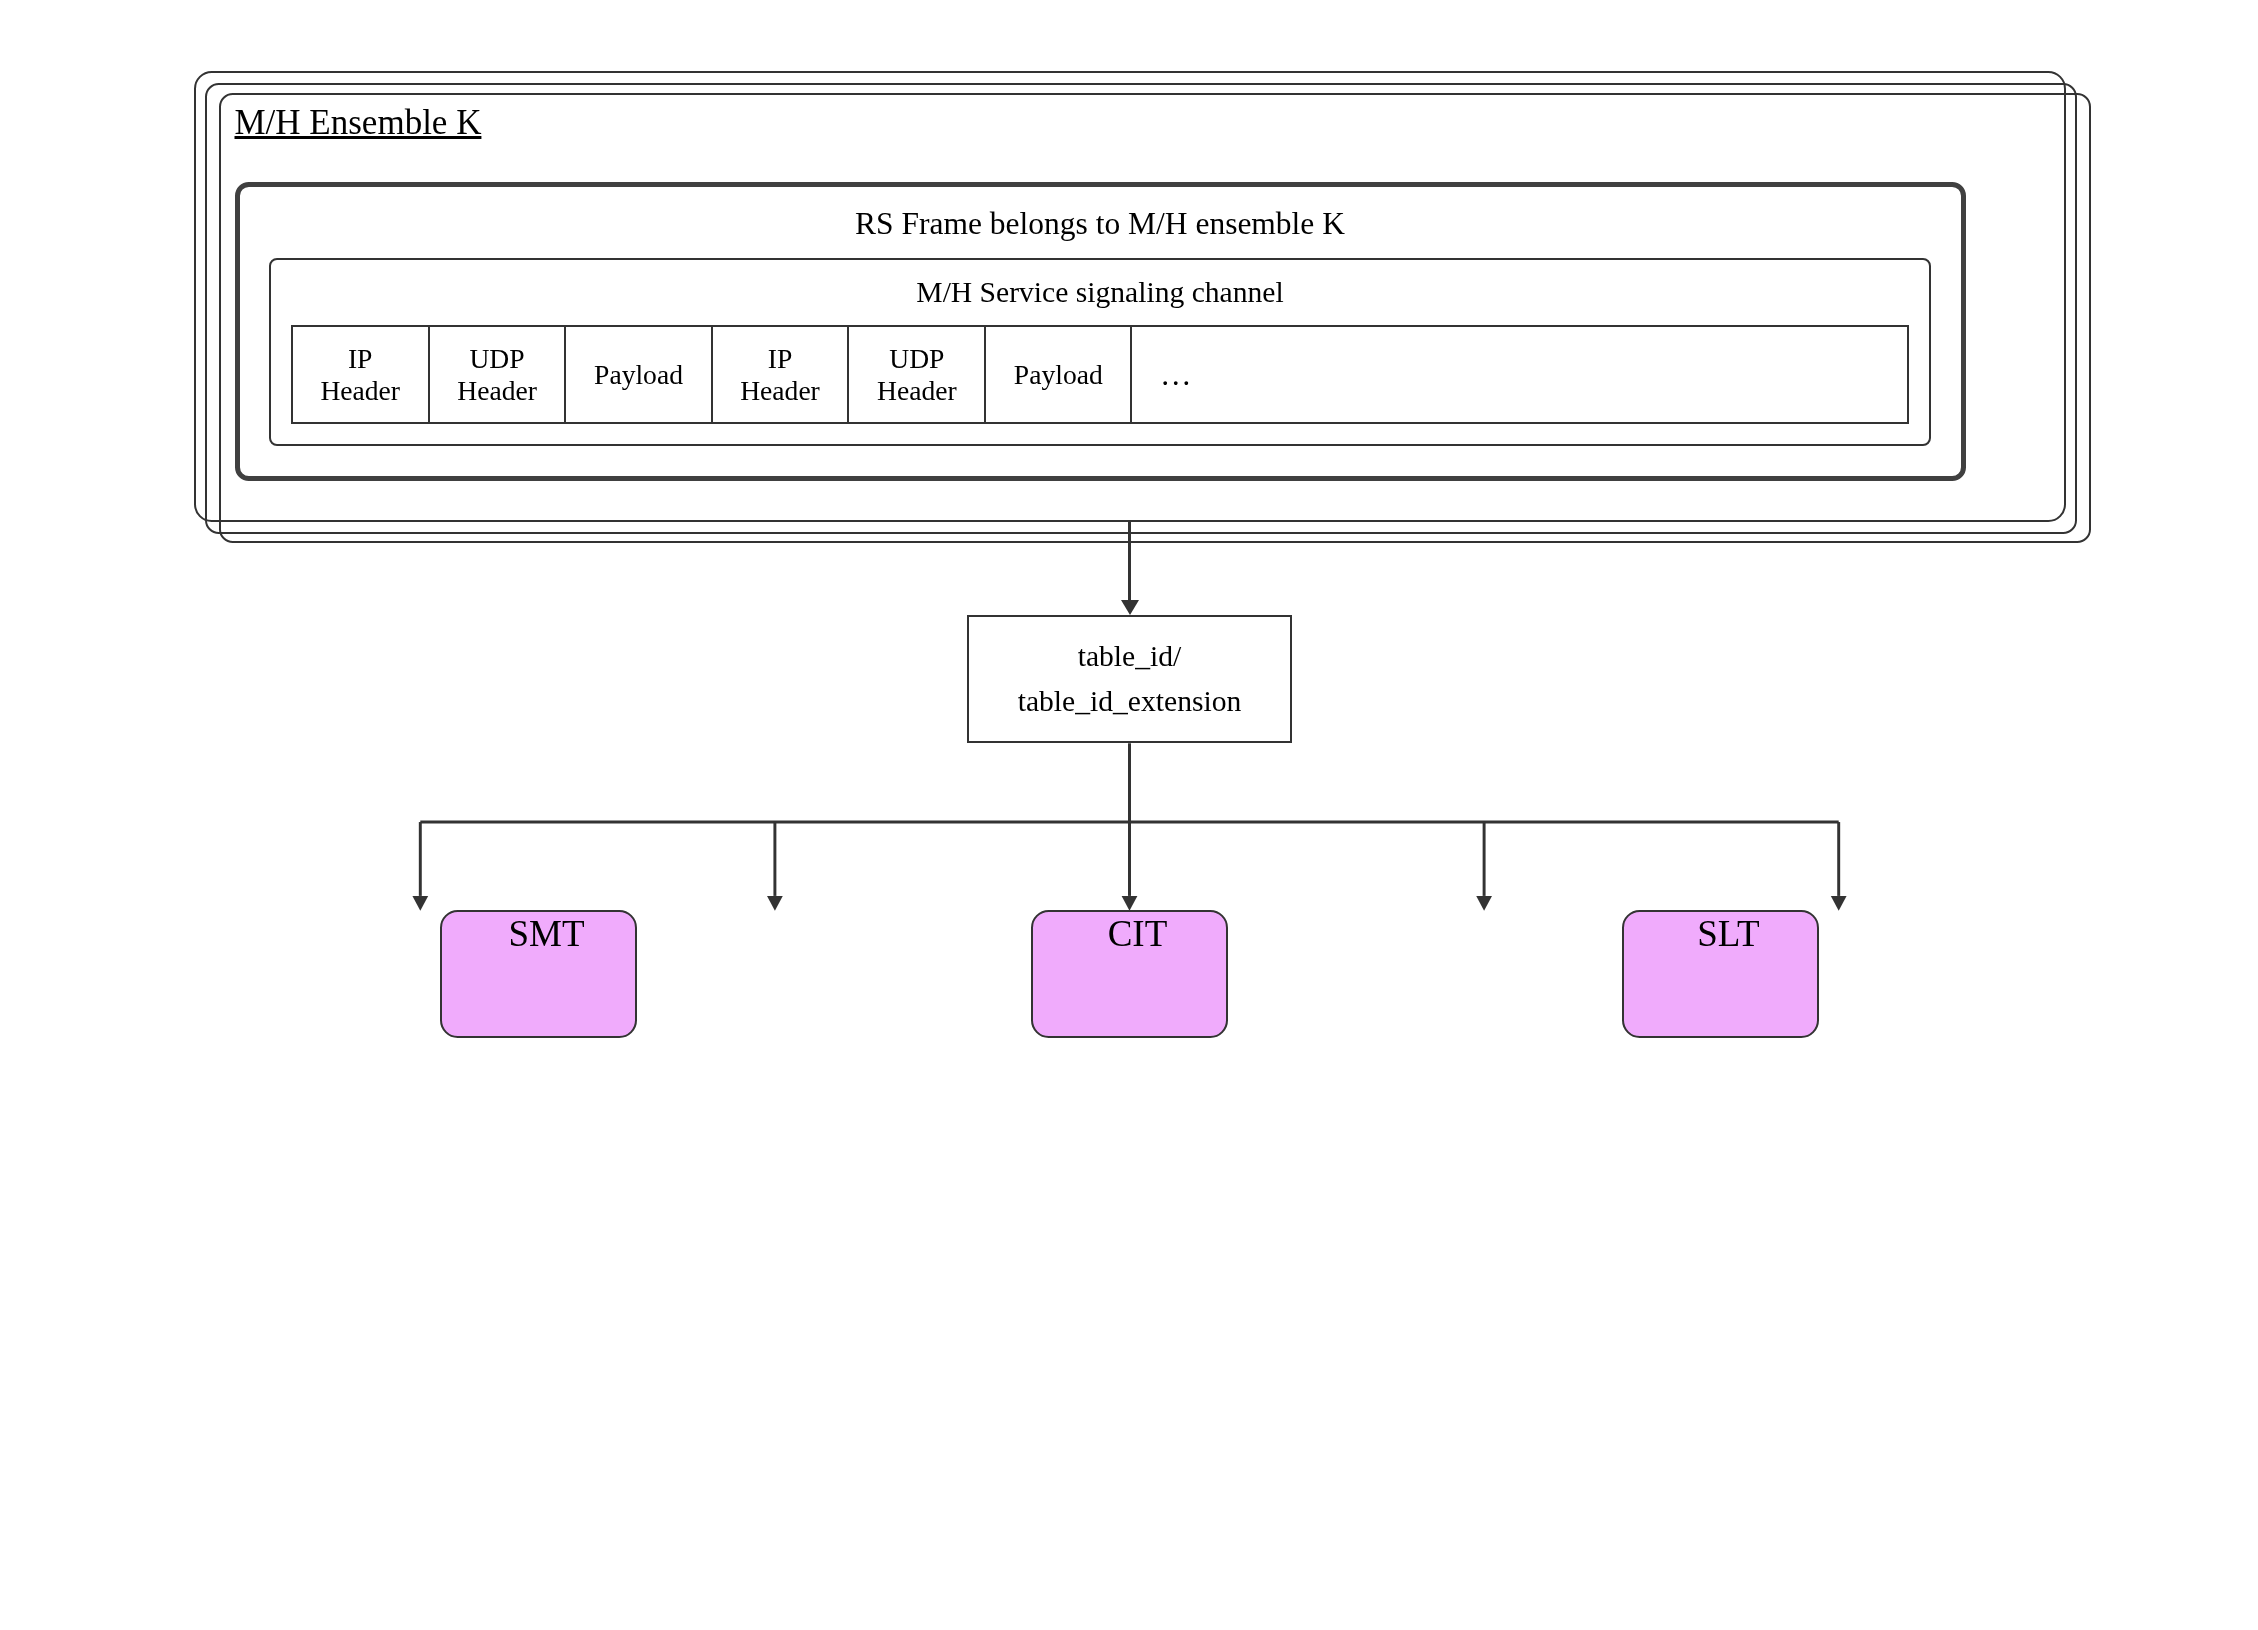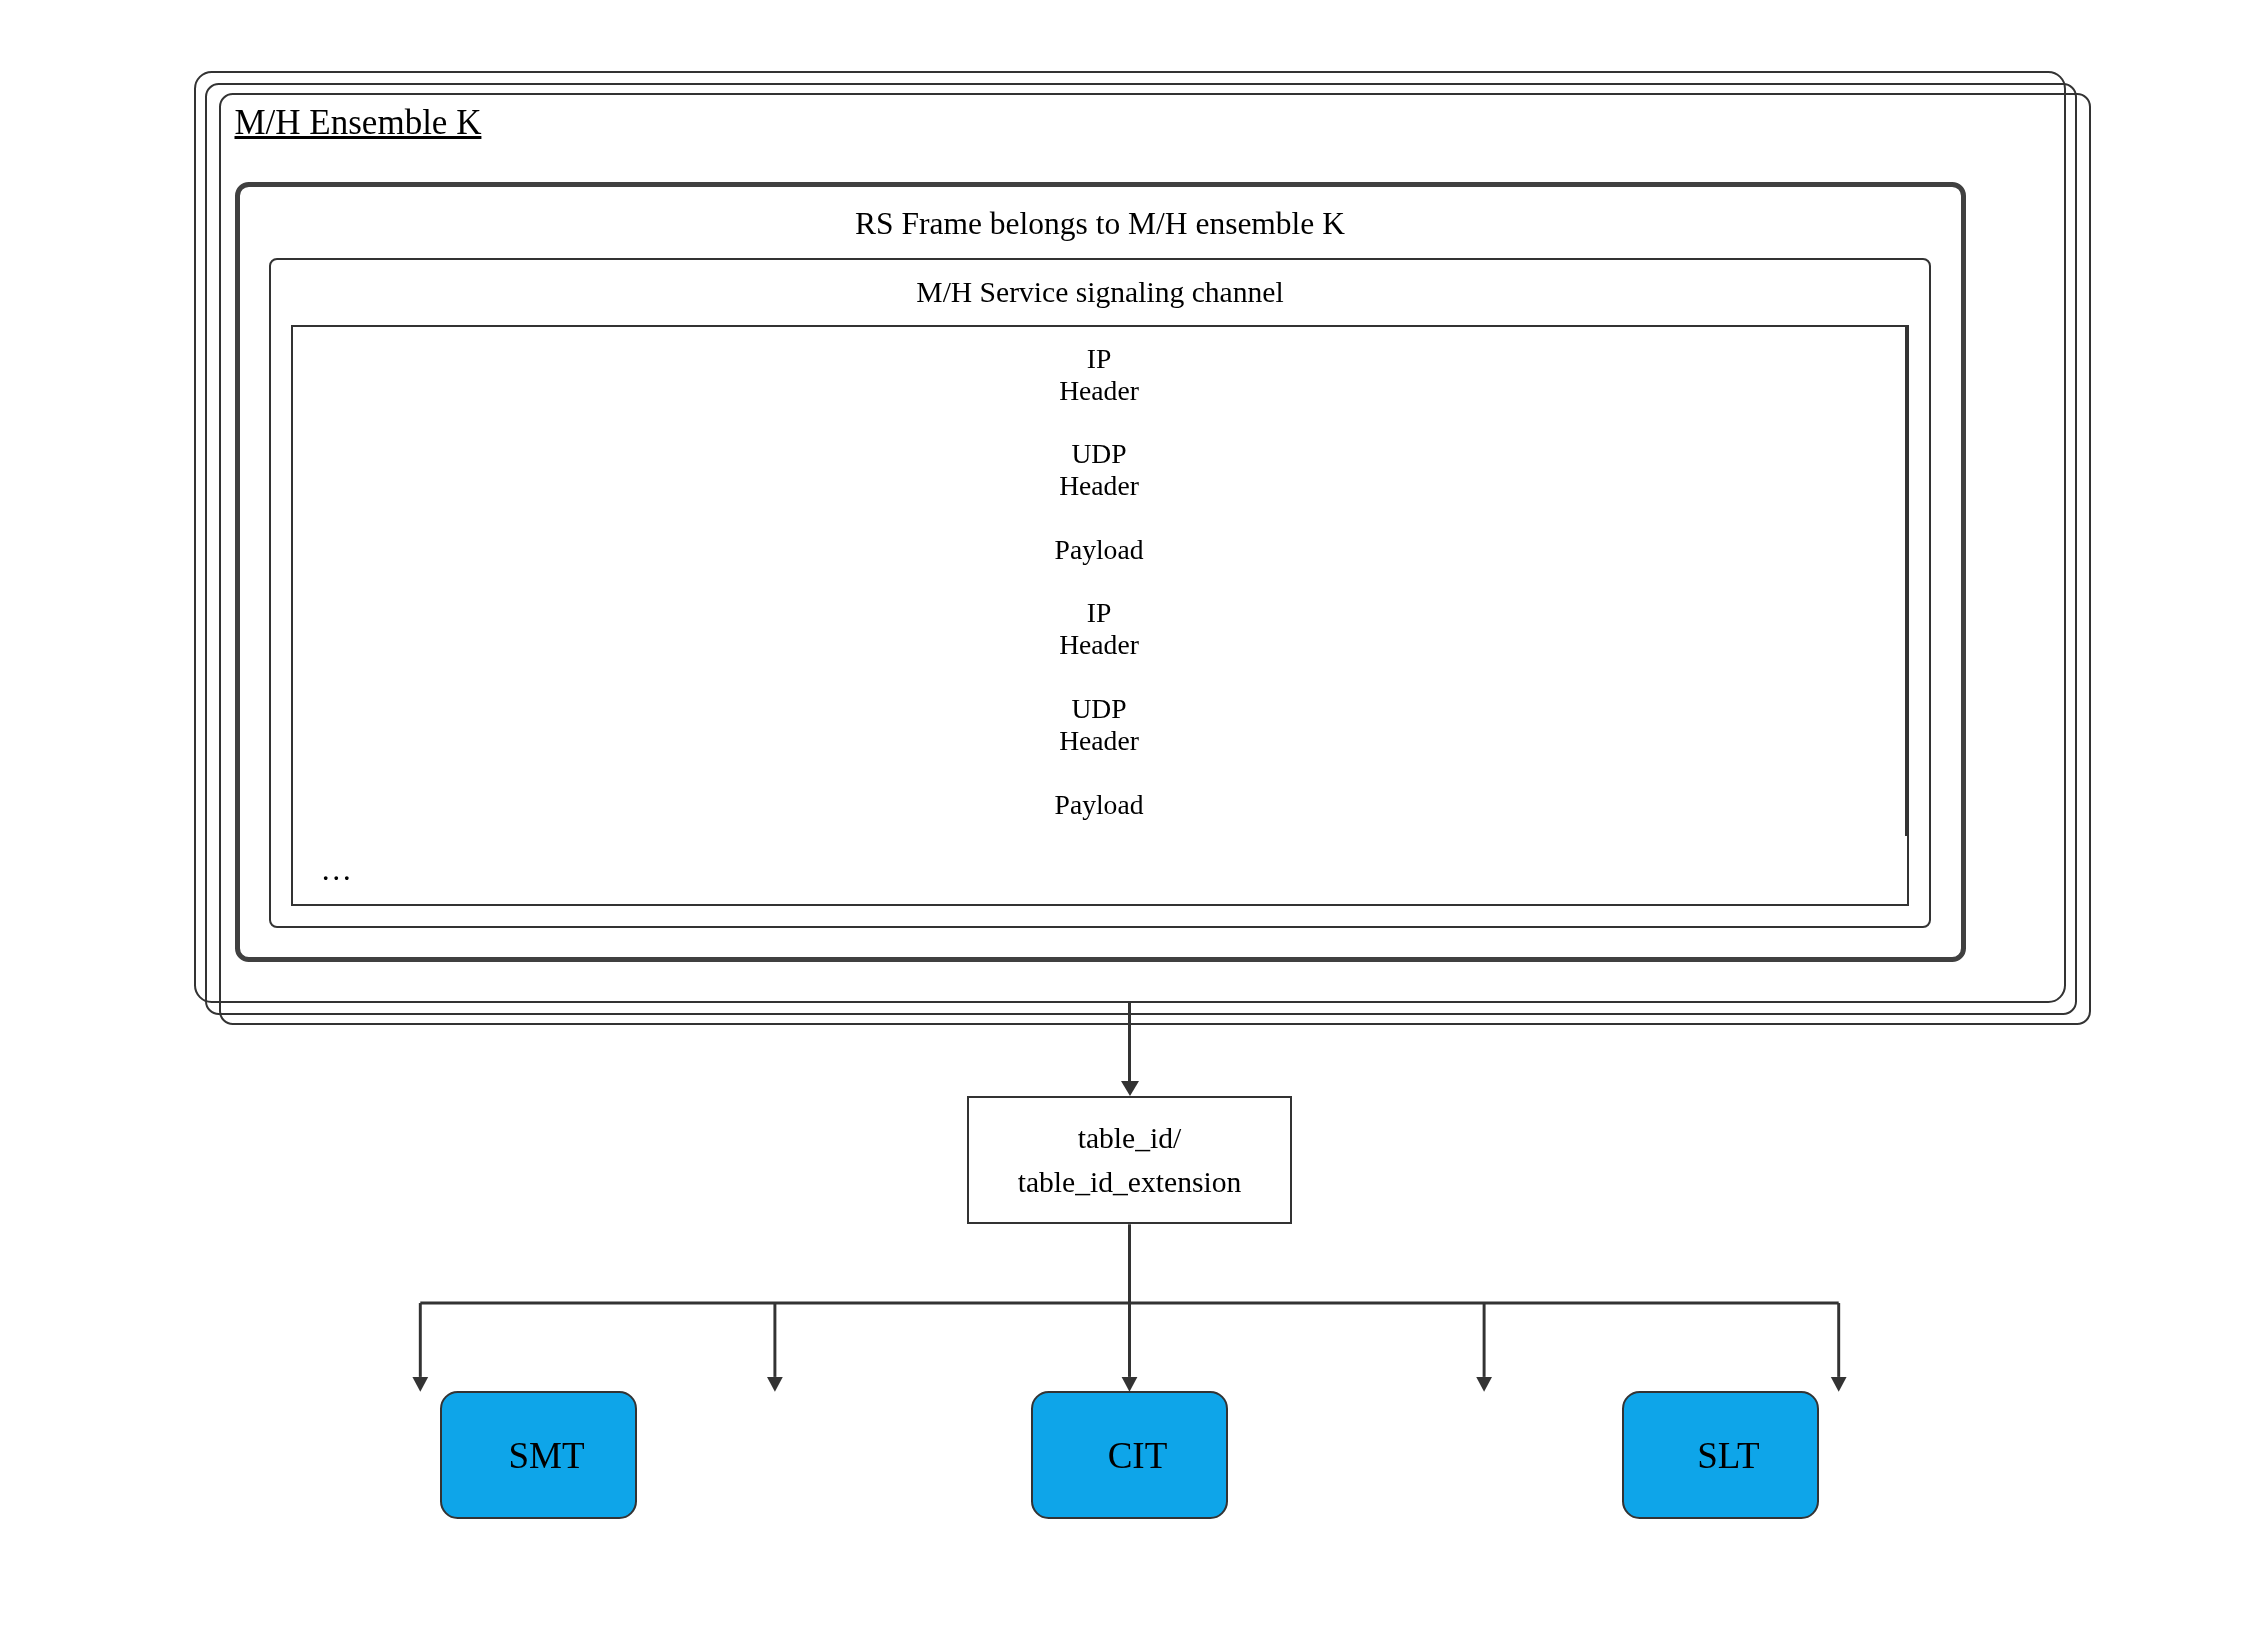--- a/index.html
+++ b/index.html
@@ -84,21 +84,21 @@
     }
     .signaling-title {
       text-align: center;
       font-size: 29.6px;
       margin-bottom: 15.8px;
     }
 
     
     .packet-row {
       display: flex;
-      flex-direction: column;
+      flex-direction: row;
       align-items: stretch;
       gap: 0;
       border: 2px solid #333;
     }
     .packet-cell {
       border-right: 2px solid #333;
       padding: 15.8px 27.6px;
       font-size: 27.6px;
       text-align: center;
       display: flex;
@@ -123,24 +123,24 @@
       font-size: 29.6px;
       text-align: center;
       line-height: 1.5;
     }
     .leaf-node {
       border: 2px solid #333;
       border-radius: 17.7px;
       width: 197px;
       height: 128px;
       display: flex;
-      align-items: center;
+      align-items: flex-start;
       justify-content: center;
       font-size: 37px;
-      background: #0ea5e9;
+      background: #f0abfc;
       padding-left: 16px;
     }
   </style>
 </head>
 <body>
 
 <div class="diagram-container">
 
   <div class="ensemble-box rs-frame-stack">
     <div class="ensemble-title">M/H Ensemble K</div>

